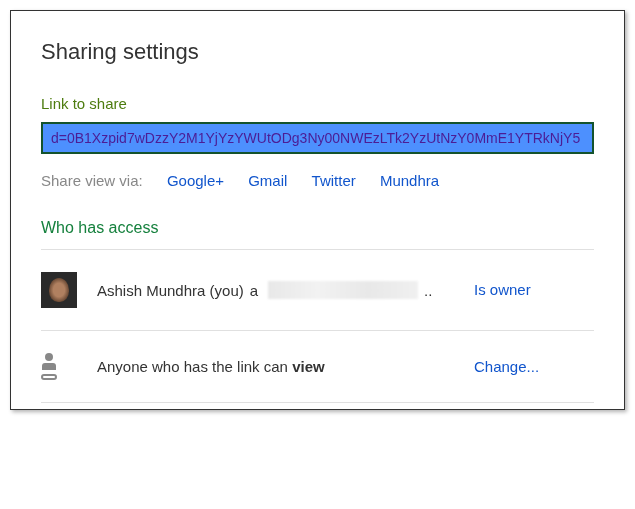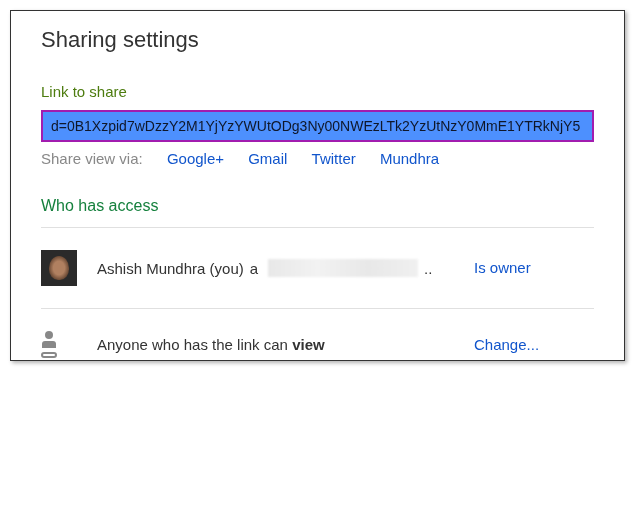--- a/index.html
+++ b/index.html
@@ -7,46 +7,46 @@
       margin: 0;
       padding: 0;
     }
     body {
       font-family: Arial, sans-serif;
       background: #fff;
       padding: 10px;
     }
     .dialog {
       width: 615px;
-      height: 351px;
+      height: 400px;
       border: 1px solid #333;
-      padding: 16px 30px;
+      padding: 28px 30px;
       box-shadow: 2px 2px 4px rgba(0,0,0,0.3);
       background: #fff;
     }
     .title {
       font-size: 22px;
       color: #333;
       font-weight: normal;
       margin-bottom: 30px;
     }
     .section-label {
       font-size: 15px;
       color: #4d7c0f;
       margin-bottom: 10px;
     }
     .share-link-input {
       width: 100%;
-      border: 2px solid #a21caf;
+      border: 2px solid #14532d;
       padding: 6px 8px;
       font-size: 14px;
       background: #4d90fe;
-      color: #0f172a;
+      color: #4c1d95;
       font-family: Arial, sans-serif;
-      margin-bottom: 8px;
+      margin-bottom: 18px;
       outline: none;
     }
     .share-link-input::selection {
       background: #4d90fe;
       color: #fff;
     }
     .share-via-row {
       font-size: 15px;
       color: #888;
       margin-bottom: 30px;

